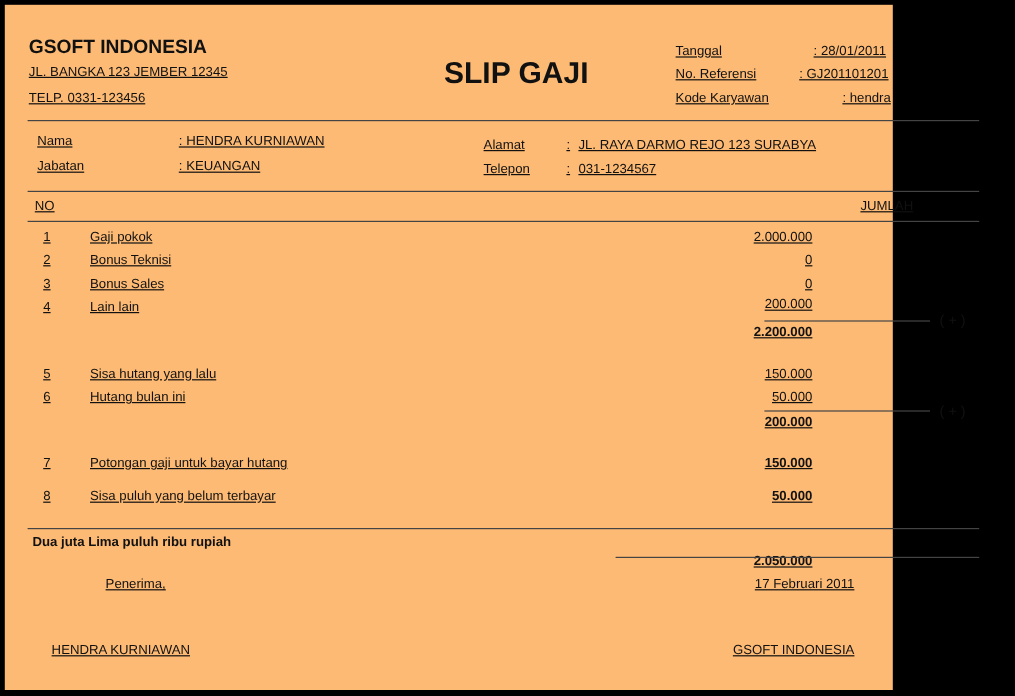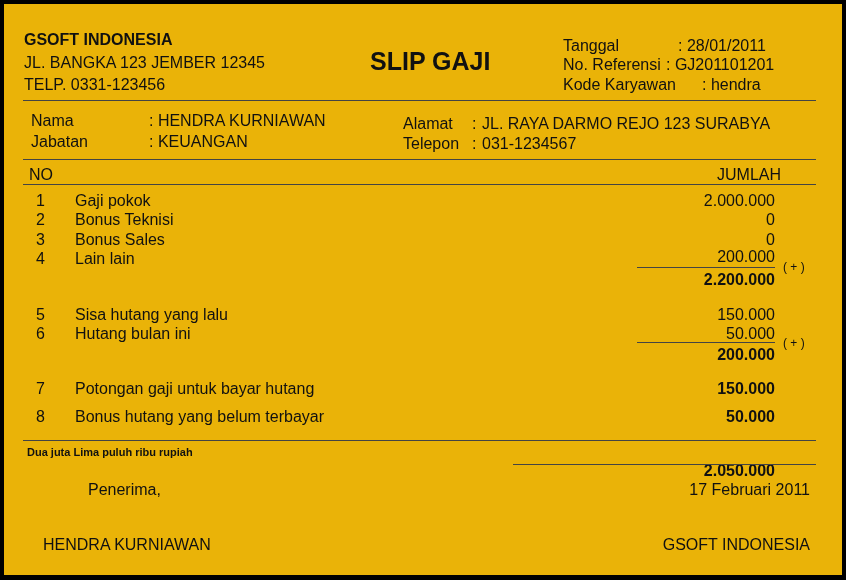--- a/index.html
+++ b/index.html
@@ -1,20 +1,20 @@
 <!DOCTYPE html>
 <html><head>
 <meta charset="utf-8">
 <style>
   html, body { margin:0; padding:0; }
   body { width:846px; height:580px; background:#000; position:relative; overflow:hidden;
          font-family:"Liberation Sans", sans-serif; color:#111; }
-  .page { position:absolute; left:4px; top:4px; width:838px; height:571px; background:#eab308; }
+  .page { position:absolute; left:4px; top:4px; width:740px; height:571px; background:#fdba74; }
   .abs { position:absolute; white-space:nowrap; }
-  .f13 { font-size:16px; }
+  .f13 { font-size:11px;text-decoration:underline; }
   .b { font-weight:bold; }
   .hline { position:absolute; height:1px; background:#444; }
   .num { text-align:right; }
 </style>
 </head>
 <body>
 
 <div class="page">
 
   <div class="abs b" style="left:20px;top:27px;font-size:16px;">GSOFT INDONESIA</div>
@@ -91,21 +91,21 @@
   <div class="abs" style="left:779px;top:332px;font-size:12px;">( + )</div>
   <div class="abs f13 b num" style="right:67px;top:342px;">200.000</div>
 
   <div>
     <div class="abs f13" style="left:32px;top:376px;">7</div>
     <div class="abs f13" style="left:71px;top:376px;">Potongan gaji untuk bayar hutang</div>
     <div class="abs f13 b num" style="right:67px;top:376px;">150.000</div>
   </div>
   <div>
     <div class="abs f13" style="left:32px;top:404px;">8</div>
-    <div class="abs f13" style="left:71px;top:404px;">Bonus hutang yang belum terbayar</div>
+    <div class="abs f13" style="left:71px;top:404px;">Sisa puluh yang belum terbayar</div>
     <div class="abs f13 b num" style="right:67px;top:404px;">50.000</div>
   </div>
 
   <div class="hline" style="left:19px;top:436px;width:793px;"></div>
 
   <div class="abs b" style="left:23px;top:442px;font-size:11px;">Dua juta Lima puluh ribu  rupiah</div>
   <div class="abs b f13 num" style="right:67px;top:442px;margin-top:16px;">2.050.000</div>
   <div class="hline" style="left:509px;top:460px;width:303px;"></div>
 
   <div class="abs f13" style="left:84px;top:477px;">Penerima,</div>

